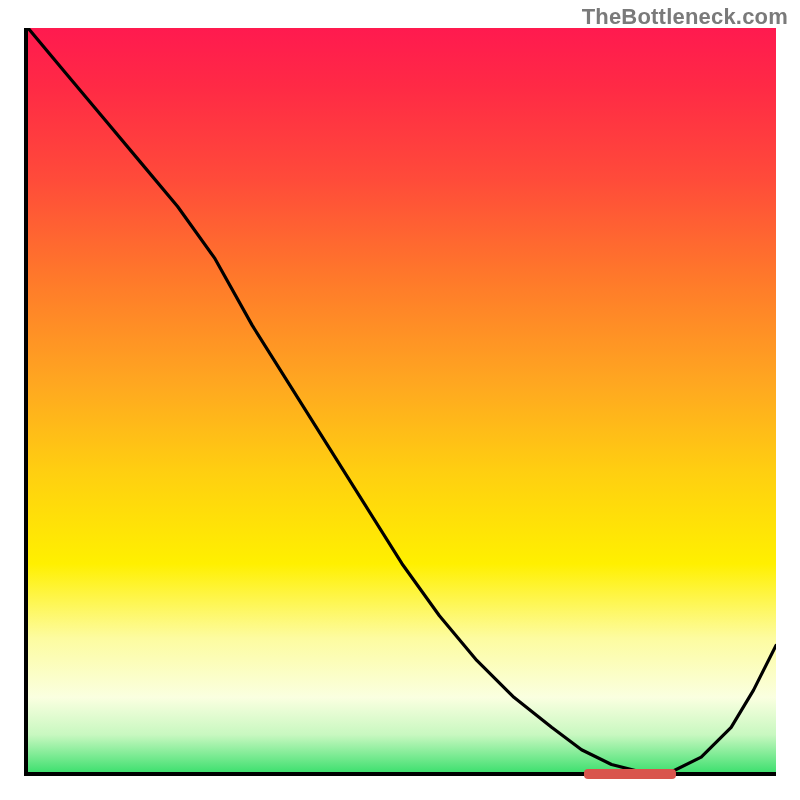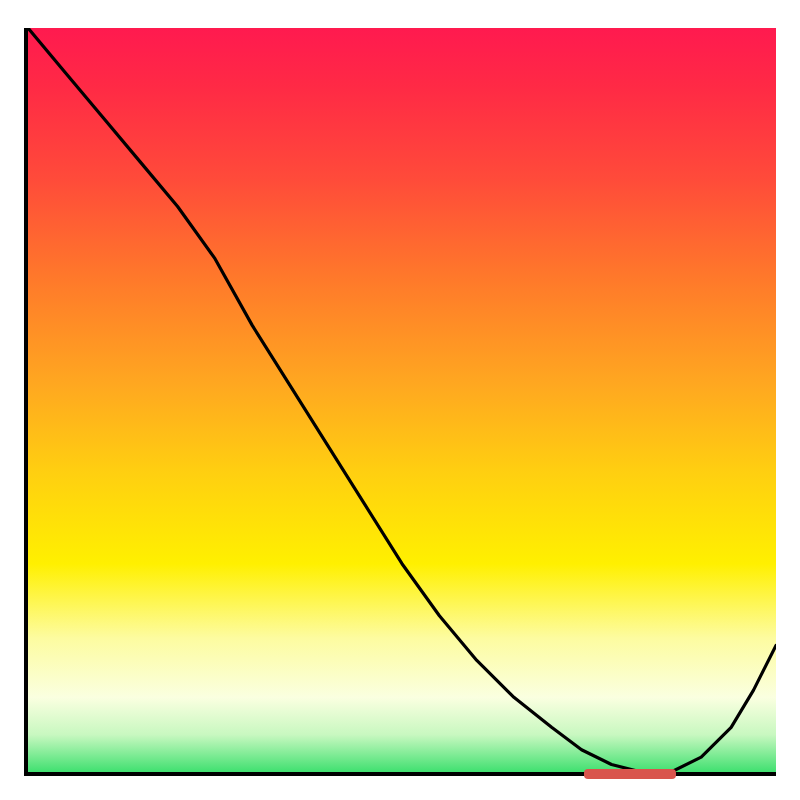--- a/index.html
+++ b/index.html
@@ -70,20 +70,21 @@
     background: #d9544d;
     border-radius: 4px;
     transform: translate(-50%, -50%);
   }
 </style>
 </head>
 <body>
 
 <div class="container">
 
+  <div class="watermark">TheBottleneck.com</div>
 
   <div class="plot-area">
     <div class="gradient-fill"></div>
 
     <svg class="curve" viewBox="0 0 752 748" preserveAspectRatio="none">
       <path fill="none" stroke="#000" stroke-width="3.2" stroke-linecap="round" stroke-linejoin="round" d="M0.0 0.0 L37.6 44.9 L75.2 89.8 L112.8 134.6 L150.4 179.5 L188.0 231.9 L225.6 299.2 L263.2 359.0 L300.8 418.9 L338.4 478.7 L376.0 538.6 L413.6 590.9 L451.2 635.8 L488.8 673.2 L526.4 703.1 L556.5 725.6 L586.6 740.5 L616.6 748.0 L646.7 748.0 L676.8 733.0 L706.9 703.1 L729.4 665.7 L752.0 620.8" id="curve-path"></path>
     </svg>
 
     <div class="min-marker" id="min-marker" style="left: 601.6px; top: 746px;"></div>
   </div>

